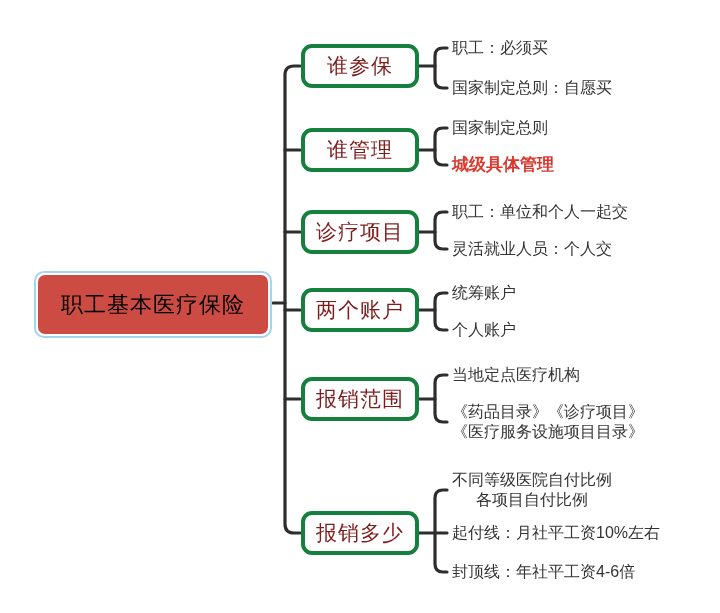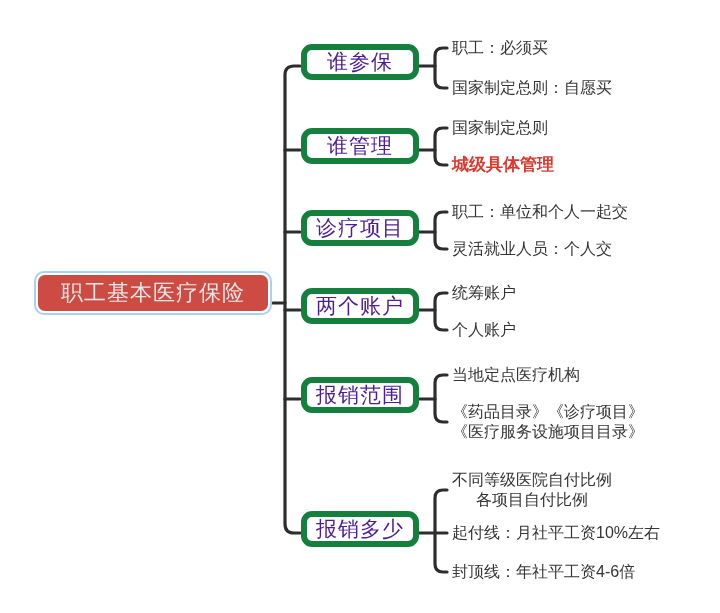--- a/index.html
+++ b/index.html
@@ -12,33 +12,33 @@
   }
   .connector-layer{position:absolute;left:0;top:0;width:720px;height:613px;}
   .connector-layer path{stroke:#2d2d2d;stroke-width:3.2;fill:none;stroke-linecap:round;stroke-linejoin:round;}
 
   .root-wrap{
     position:absolute;left:34px;top:271px;
     border:2px solid #a6d4ef;border-radius:10px;padding:2px;
     background:#ffffff;
   }
   .root-box{
-    width:230px;height:36px;
+    width:230px;height:59px;
     background:#cc4b43;border-radius:7px;
-    color:#e5e5e5;font-size:22px;letter-spacing:1px;
+    color:#000000;font-size:22px;letter-spacing:1px;
     display:flex;align-items:center;justify-content:center;
     white-space:nowrap;
   }
 
   .branch{
-    position:absolute;left:301px;width:118px;height:36px;
-    border:6px solid #15803d;border-radius:11px;background:#ffffff;
+    position:absolute;left:301px;width:118px;height:44px;
+    border:4px solid #15803d;border-radius:11px;background:#ffffff;
     box-sizing:border-box;
     display:flex;align-items:center;justify-content:center;
-    font-size:21px;color:#4c1d95;letter-spacing:1px;white-space:nowrap;
+    font-size:21px;color:#7f1d1d;letter-spacing:1px;white-space:nowrap;
   }
 
   .leaf{
     position:absolute;left:452px;transform:translateY(-50%);
     font-size:16px;color:#343434;line-height:20px;
     white-space:pre-line;
     text-align:center;
   }
   .leaf.single{white-space:nowrap;}
   .leaf.red{color:#d9382f;font-weight:bold;font-size:17px;}

